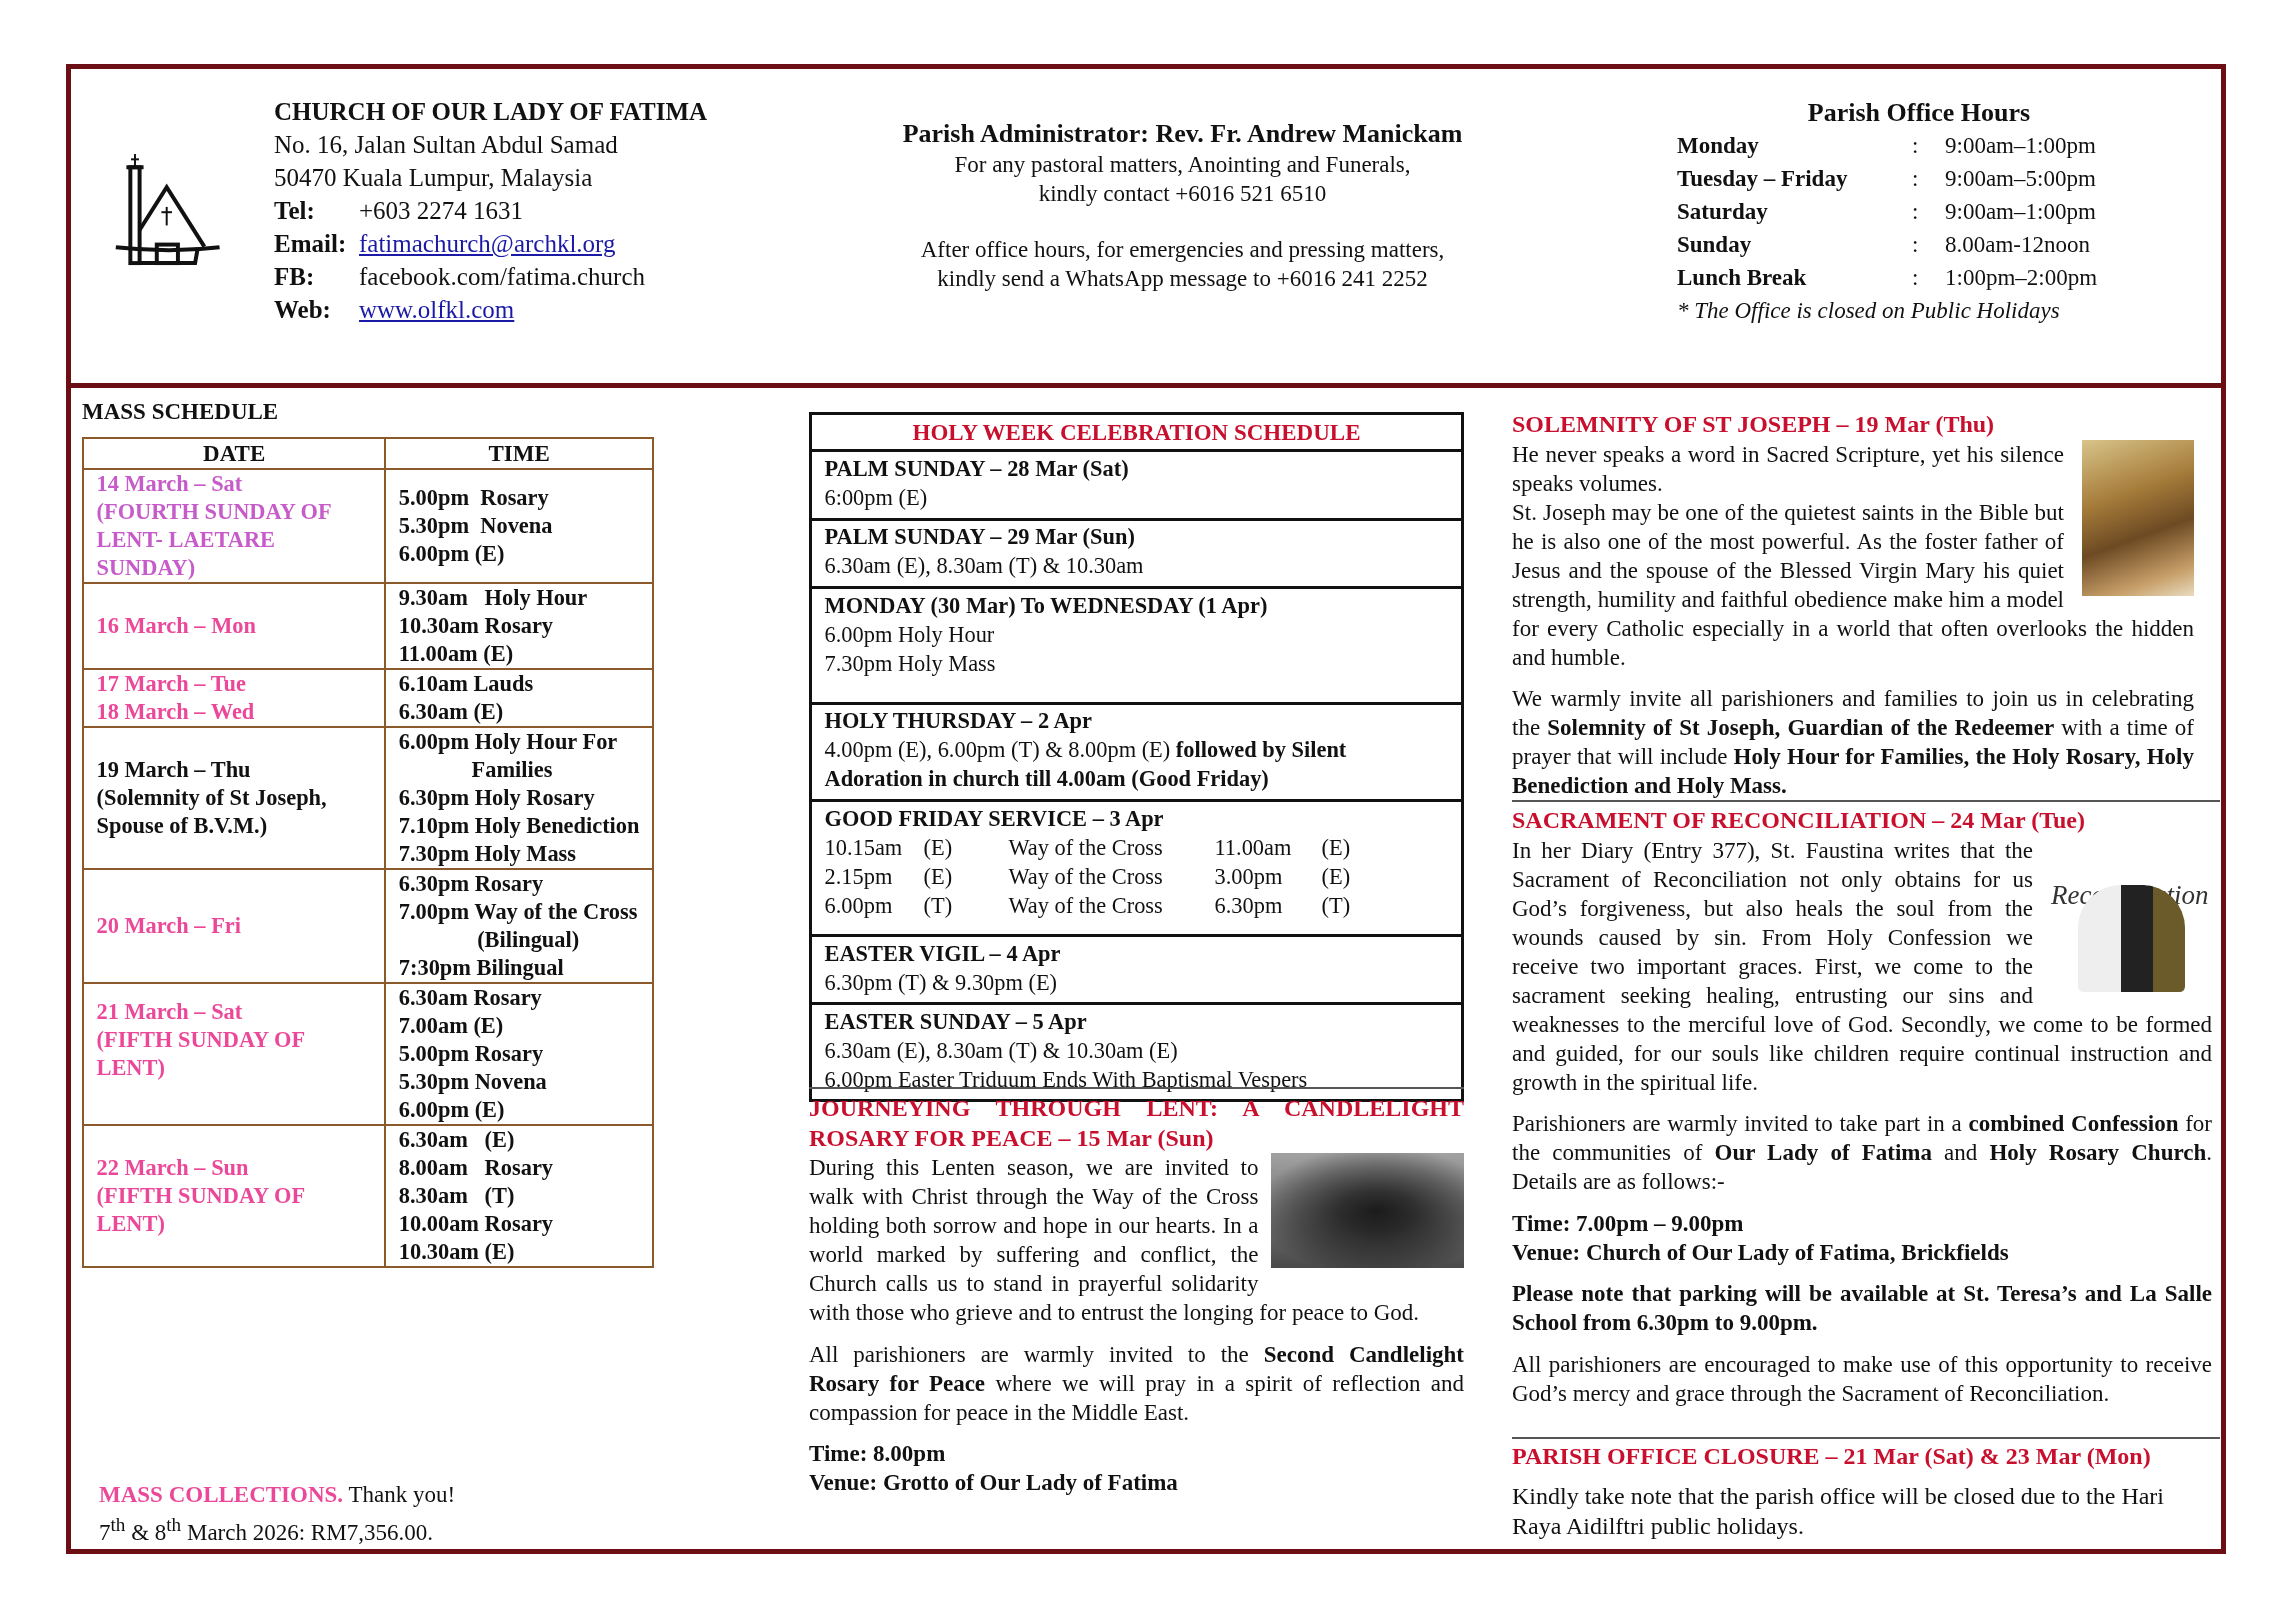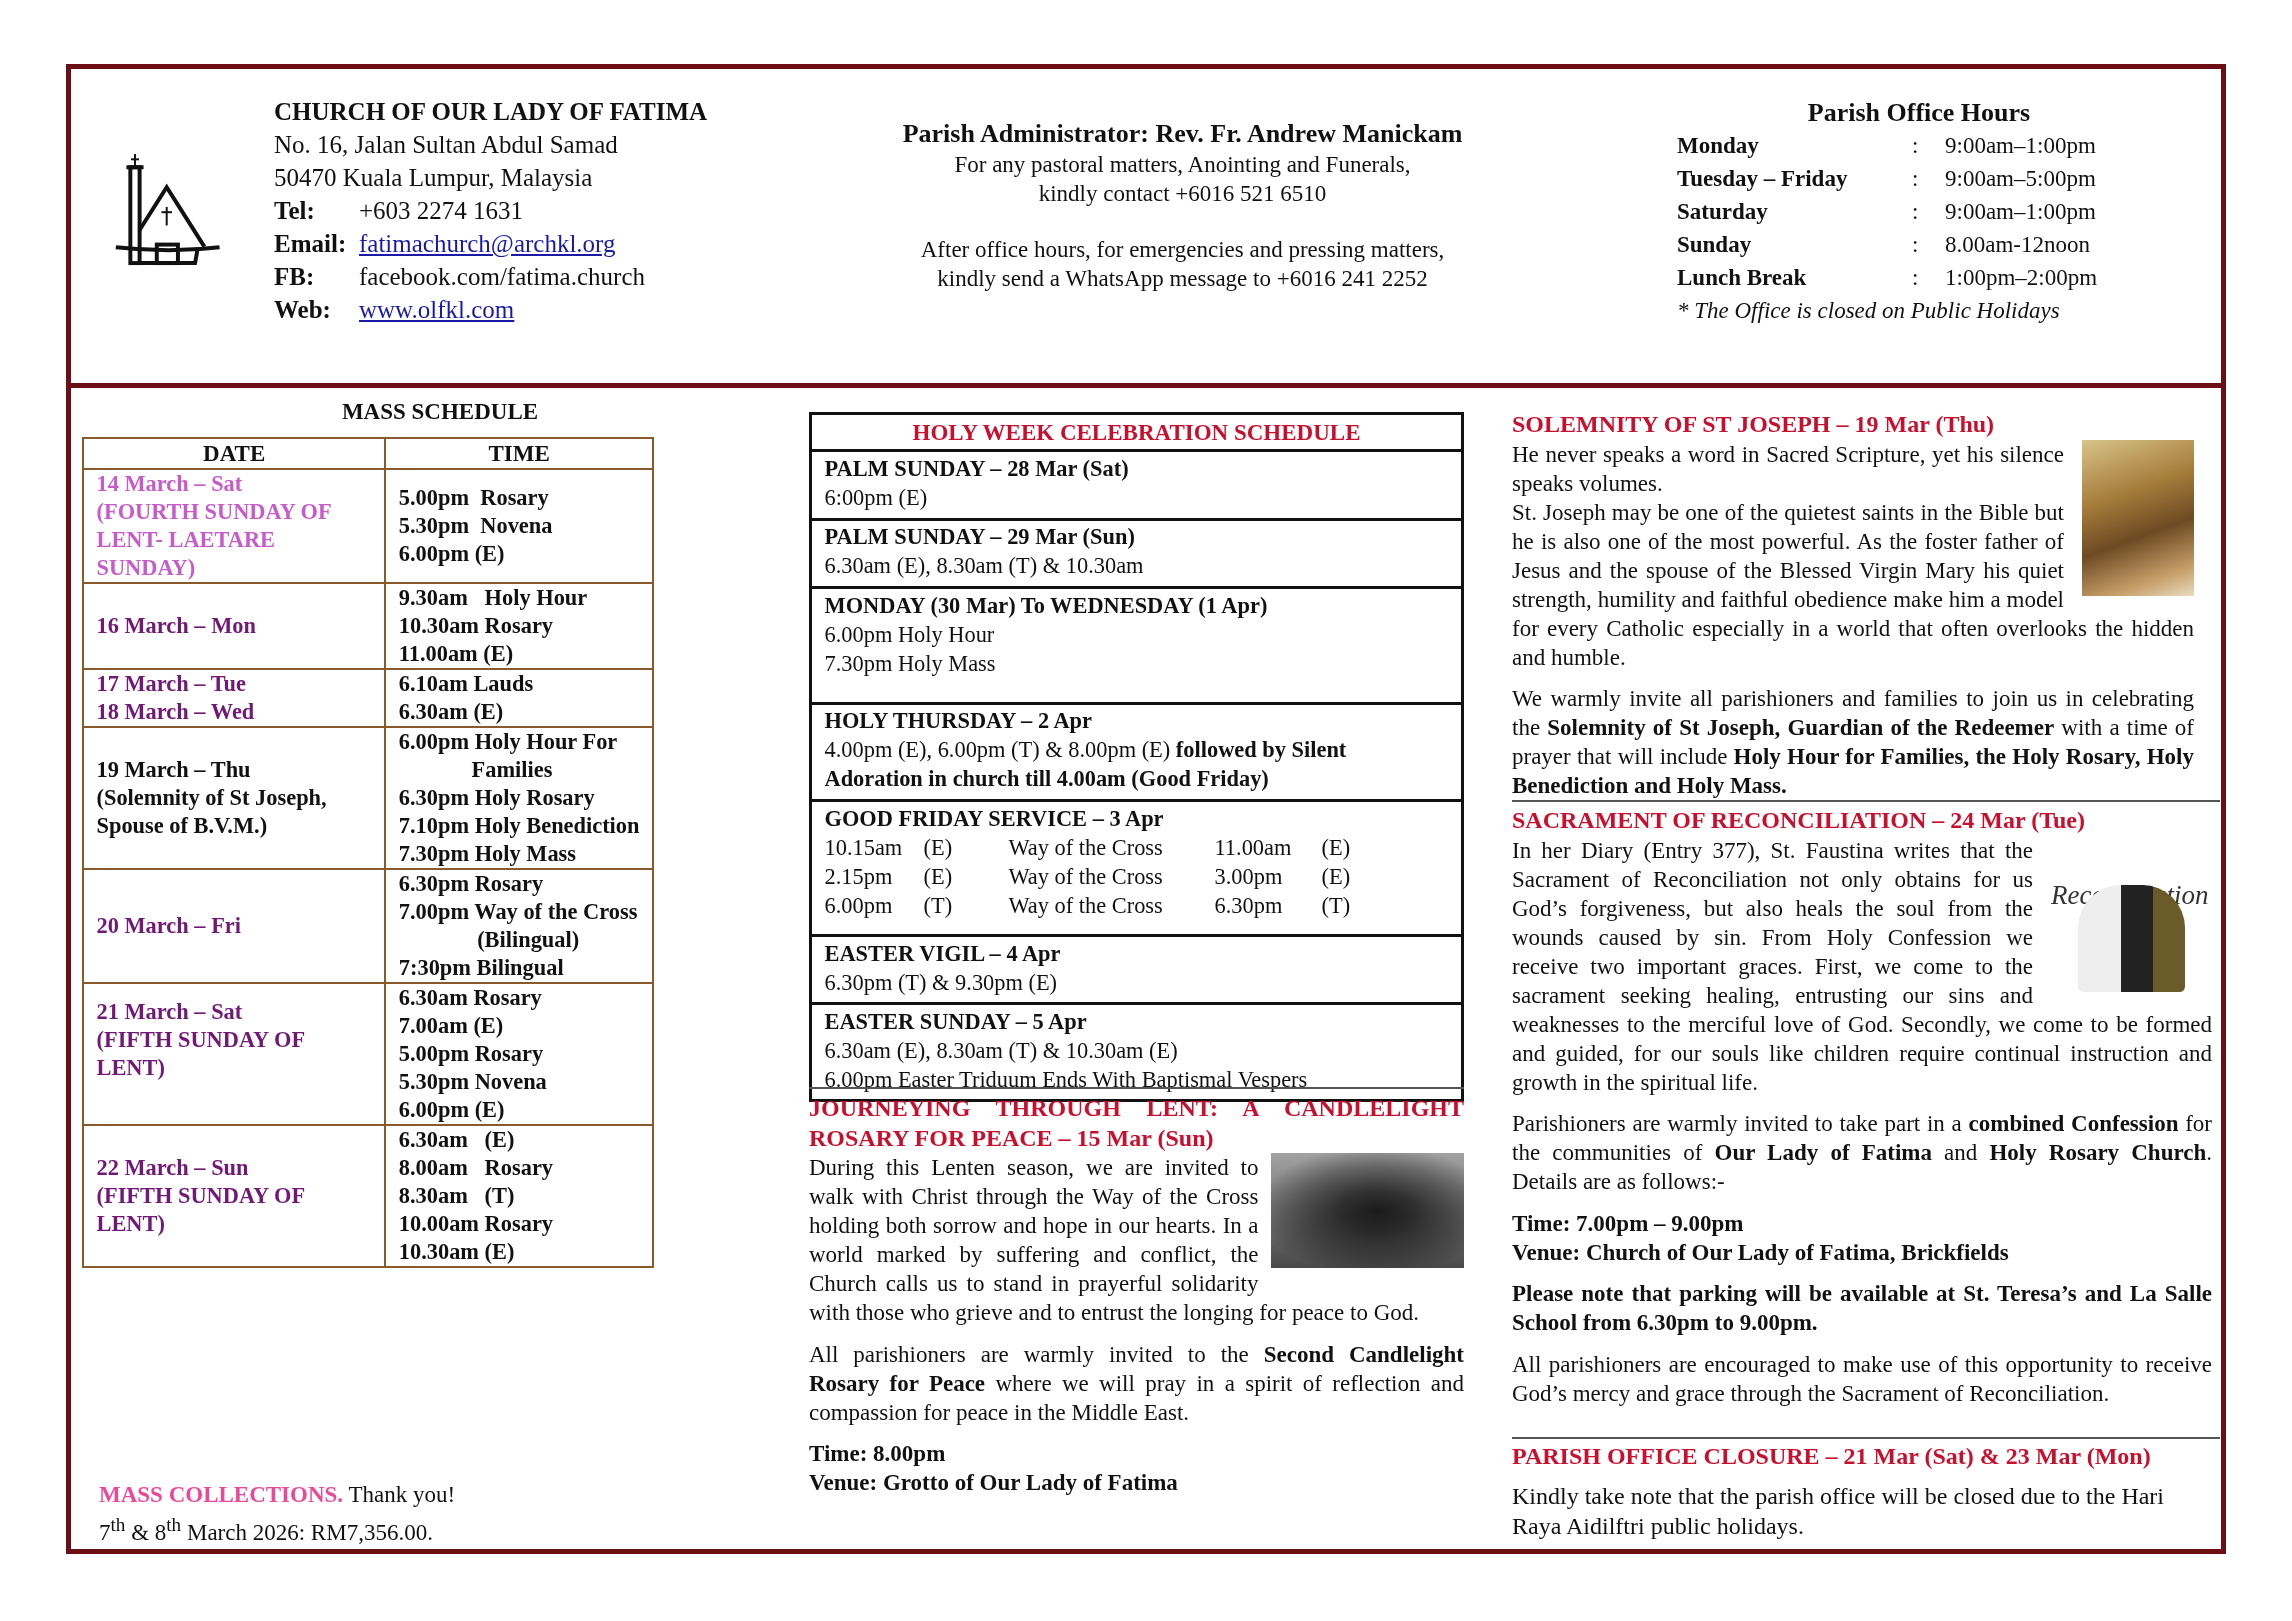--- a/index.html
+++ b/index.html
@@ -16,28 +16,28 @@
   .admin{position:absolute;left:860px;top:118px;width:645px;text-align:center;font-size:23px;line-height:29px;}
   .admin .title{font-weight:bold;font-size:26px;line-height:32px;}
   .admin .gap{height:27px;}
   .hours{position:absolute;left:1677px;top:97px;width:484px;font-size:23px;line-height:33px;}
   .hours .title{font-weight:bold;font-size:26px;text-align:center;margin-bottom:0;line-height:32px;}
   .hours .row{display:flex;}
   .hours .day{font-weight:bold;width:235px;}
   .hours .colon{width:33px;}
   .hours .note{font-style:italic;}
   
-  .mass-title{position:absolute;left:82px;top:399px;width:716px;text-align:center;font-weight:bold;font-size:23px;}
+  .mass-title{position:absolute;left:82px;top:399px;width:716px;text-align:left;font-weight:bold;font-size:23px;}
   table.mass{position:absolute;left:82px;top:437px;width:572px;border-collapse:collapse;font-weight:bold;font-size:22.4px;line-height:28px;}
   table.mass td, table.mass th{border:2.7px solid #8a5a2b;vertical-align:middle;padding:0 12.5px;}
   table.mass th{font-size:23px;height:29px;}
   table.mass td.date{width:296px;}
   table.mass td.time{padding-left:12.5px;}
   .c-magenta{color:#c65bc9;}
-  .c-purple{color:#701a75;}
+  .c-purple{color:#ec4899;}
   .c-red{color:#ec4899;}
   .collections{position:absolute;left:99px;top:1480px;font-size:23px;line-height:30px;}
   
   .hw{position:absolute;left:809px;top:412px;width:655px;border:3.6px solid #111;box-sizing:border-box;font-size:22.4px;line-height:29px;}
   .hw .head{text-align:center;color:#c8102e;font-weight:bold;font-size:23px;border-bottom:3.6px solid #111;padding:2.7px 0;}
   .hw .blk{padding:1.8px 12.5px 5.4px 12.5px;border-bottom:3.6px solid #111;}
   .hw .blk:last-child{border-bottom:none;}
   .hw .bt{font-weight:bold;}
   .gf-row{display:grid;grid-template-columns:99px 85px 206px 107px 45px;}
   

